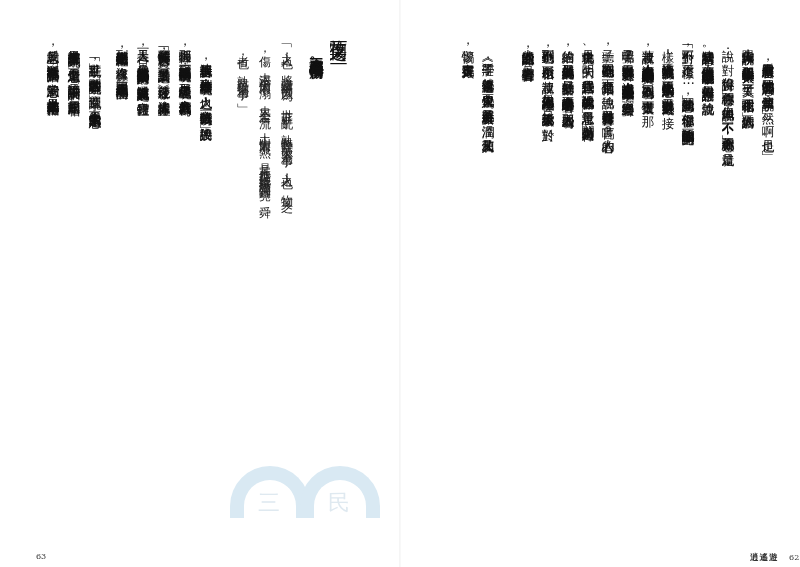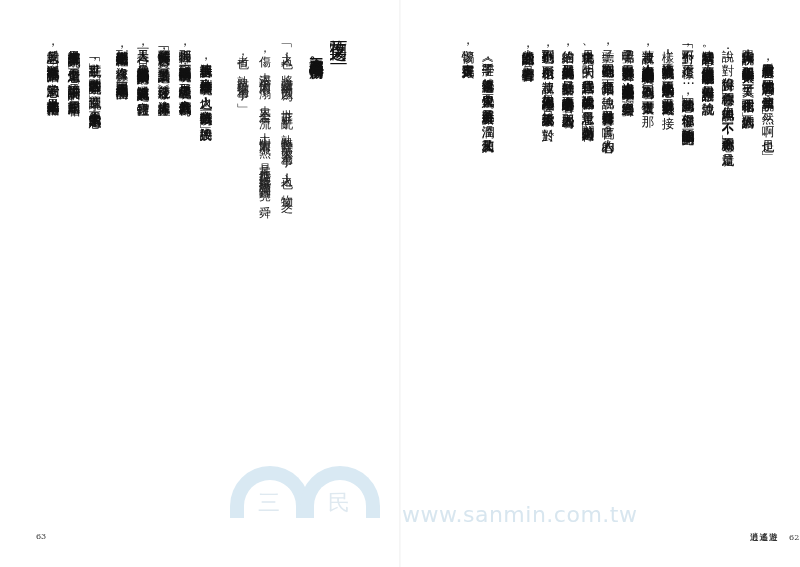--- a/index.html
+++ b/index.html
@@ -9,21 +9,21 @@
   .gutter { position:absolute; left:399px; top:0; width:2px; height:567px;
             background:linear-gradient(90deg,#f3f3f3,#fafafa); }
   .col { position:absolute; writing-mode:vertical-rl; text-orientation:upright;
          font-size:12.6px; line-height:17px; letter-spacing:0.4px;
          white-space:nowrap; overflow:hidden; }
   .quote { font-family:"DejaVu Sans","Liberation Sans",sans-serif;
            font-size:12px; letter-spacing:2.6px; color:#222; }
   .title { font-size:18px; font-weight:normal; letter-spacing:1px; }
   .subtitle { font-size:14px; font-weight:bold; letter-spacing:1px;
               font-family:"DejaVu Sans","Liberation Sans",sans-serif; }
-  .folio { position:absolute; font-size:8px; color:#333; top:532px; }
+  .folio { position:absolute; font-size:8px; color:#333; top:552px; }
   .folio-title { font-weight:bold; font-size:8.5px; letter-spacing:1px; }
   .wm { position:absolute; pointer-events:none; }
   .wm-arc { position:absolute; border:14px solid #d9e9f3; border-bottom:none;
             border-radius:80px 80px 0 0; box-sizing:border-box; }
   .wm-char { position:absolute; color:#dfe9f0; font-size:22px;
              font-family:"DejaVu Sans",sans-serif; }
   .wm-name { position:absolute; color:#d8e6ef; font-size:37px; letter-spacing:2px;
              font-family:"DejaVu Serif",serif; }
   .wm-url { position:absolute; color:#d8e6ef; font-size:22px;
             font-family:"DejaVu Sans",sans-serif; letter-spacing:0.5px; }
@@ -77,15 +77,14 @@
     <div class="folio" style="left:36px;">
       <span>63</span>
     </div>
   </div>
 
   <div class="wm" style="left:230px;top:458px;width:360px;height:70px;">
     <div class="wm-arc" style="left:0px;top:8px;width:80px;height:52px;"></div>
     <div class="wm-arc" style="left:70px;top:8px;width:80px;height:52px;"></div>
     <div class="wm-char" style="left:28px;top:30px;">三</div>
     <div class="wm-char" style="left:98px;top:30px;">民</div>
-    <div class="wm-url" style="left:172px;top:44px;">www.sanmin.com.tw</div>
   </div>
 </div>
 
 </body></html>

